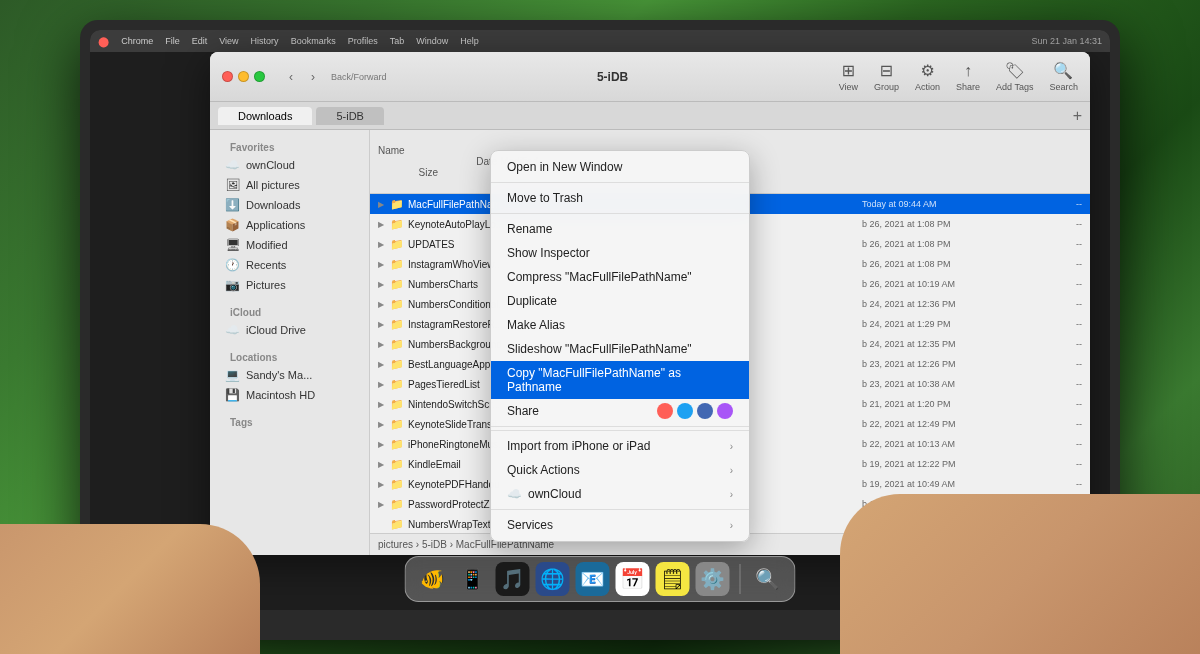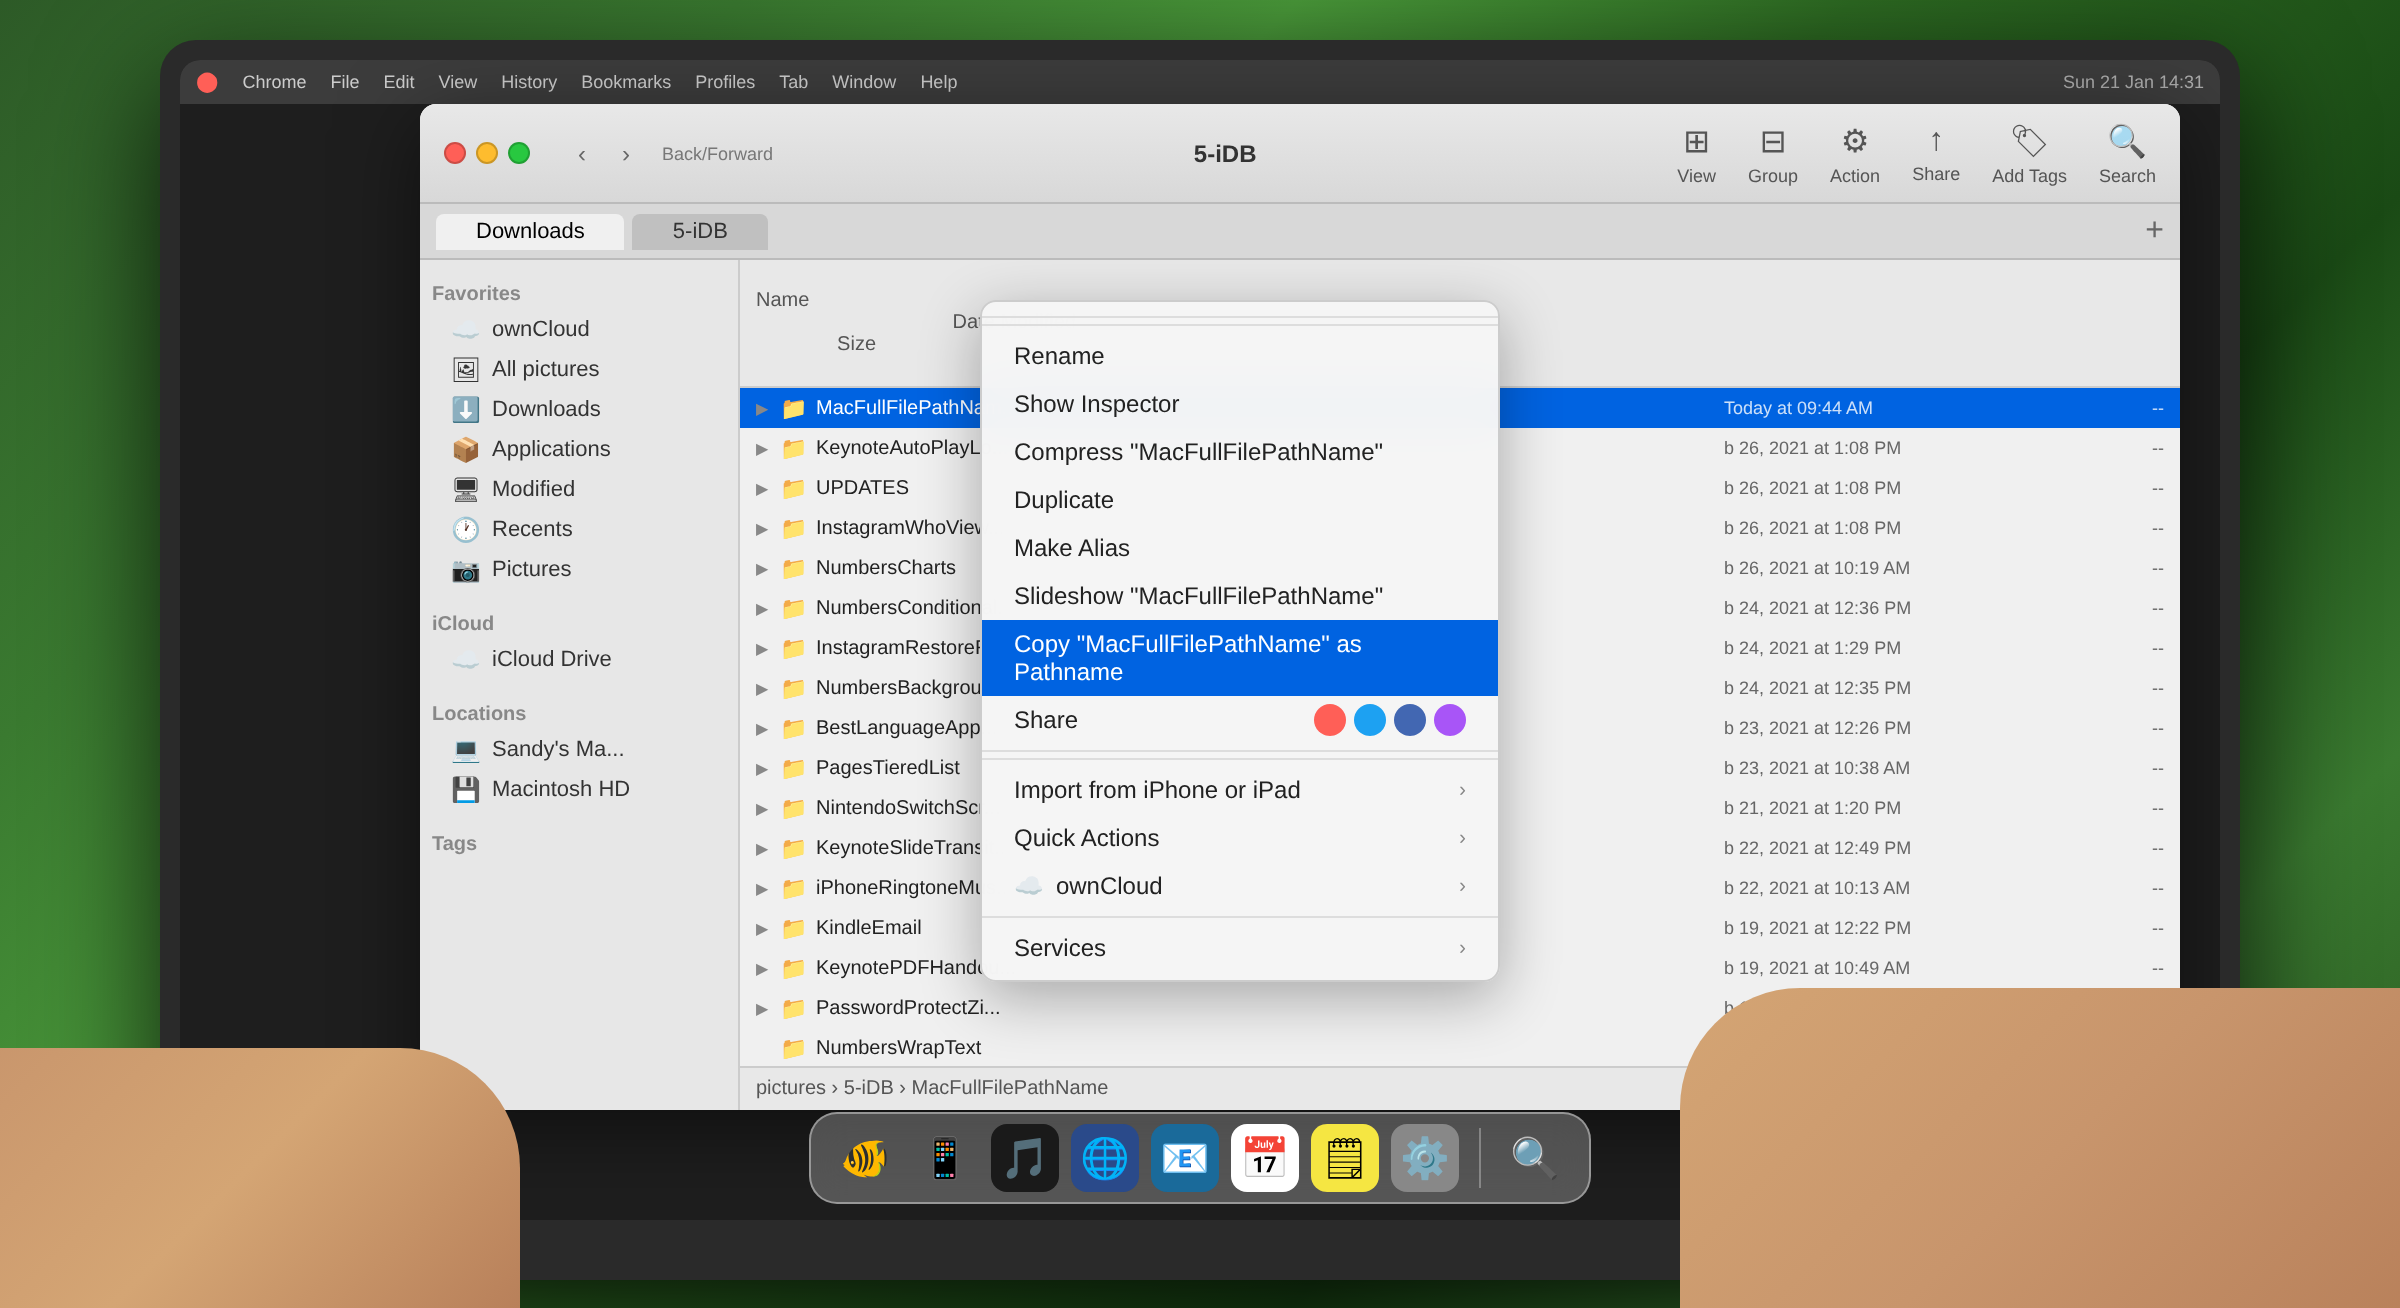--- a/index.html
+++ b/index.html
@@ -199,21 +199,21 @@
       border-right: 1px solid #ccc;
       padding: 8px 0;
       overflow-y: auto;
       flex-shrink: 0;
     }
 
     .sidebar-section-title {
       font-size: 10px;
       font-weight: 600;
       color: #888;
-      padding: 4px 6px 2px;
+      padding: 4px 20px 2px;
       text-transform: none;
     }
 
     .sidebar-item {
       display: flex;
       align-items: center;
       gap: 6px;
       padding: 3px 12px;
       font-size: 11px;
       color: #333;
@@ -649,23 +649,29 @@
               <div class="file-size"></div>
             </div>
           </div>
 
           <div class="finder-statusbar">
             <span>pictures › 5-iDB › MacFullFilePathName</span>
           </div>
 
           <div class="context-menu">
 
+            <div class="menu-item">
+              <span class="menu-item-text">Open in New Window</span>
+            </div>
 
             <div class="menu-separator"></div>
 
+            <div class="menu-item">
+              <span class="menu-item-text">Move to Trash</span>
+            </div>
 
             <div class="menu-separator"></div>
 
             <div class="menu-item">
               <span class="menu-item-text">Rename</span>
             </div>
 
             <div class="menu-item">
               <span class="menu-item-text">Show Inspector</span>
             </div>

